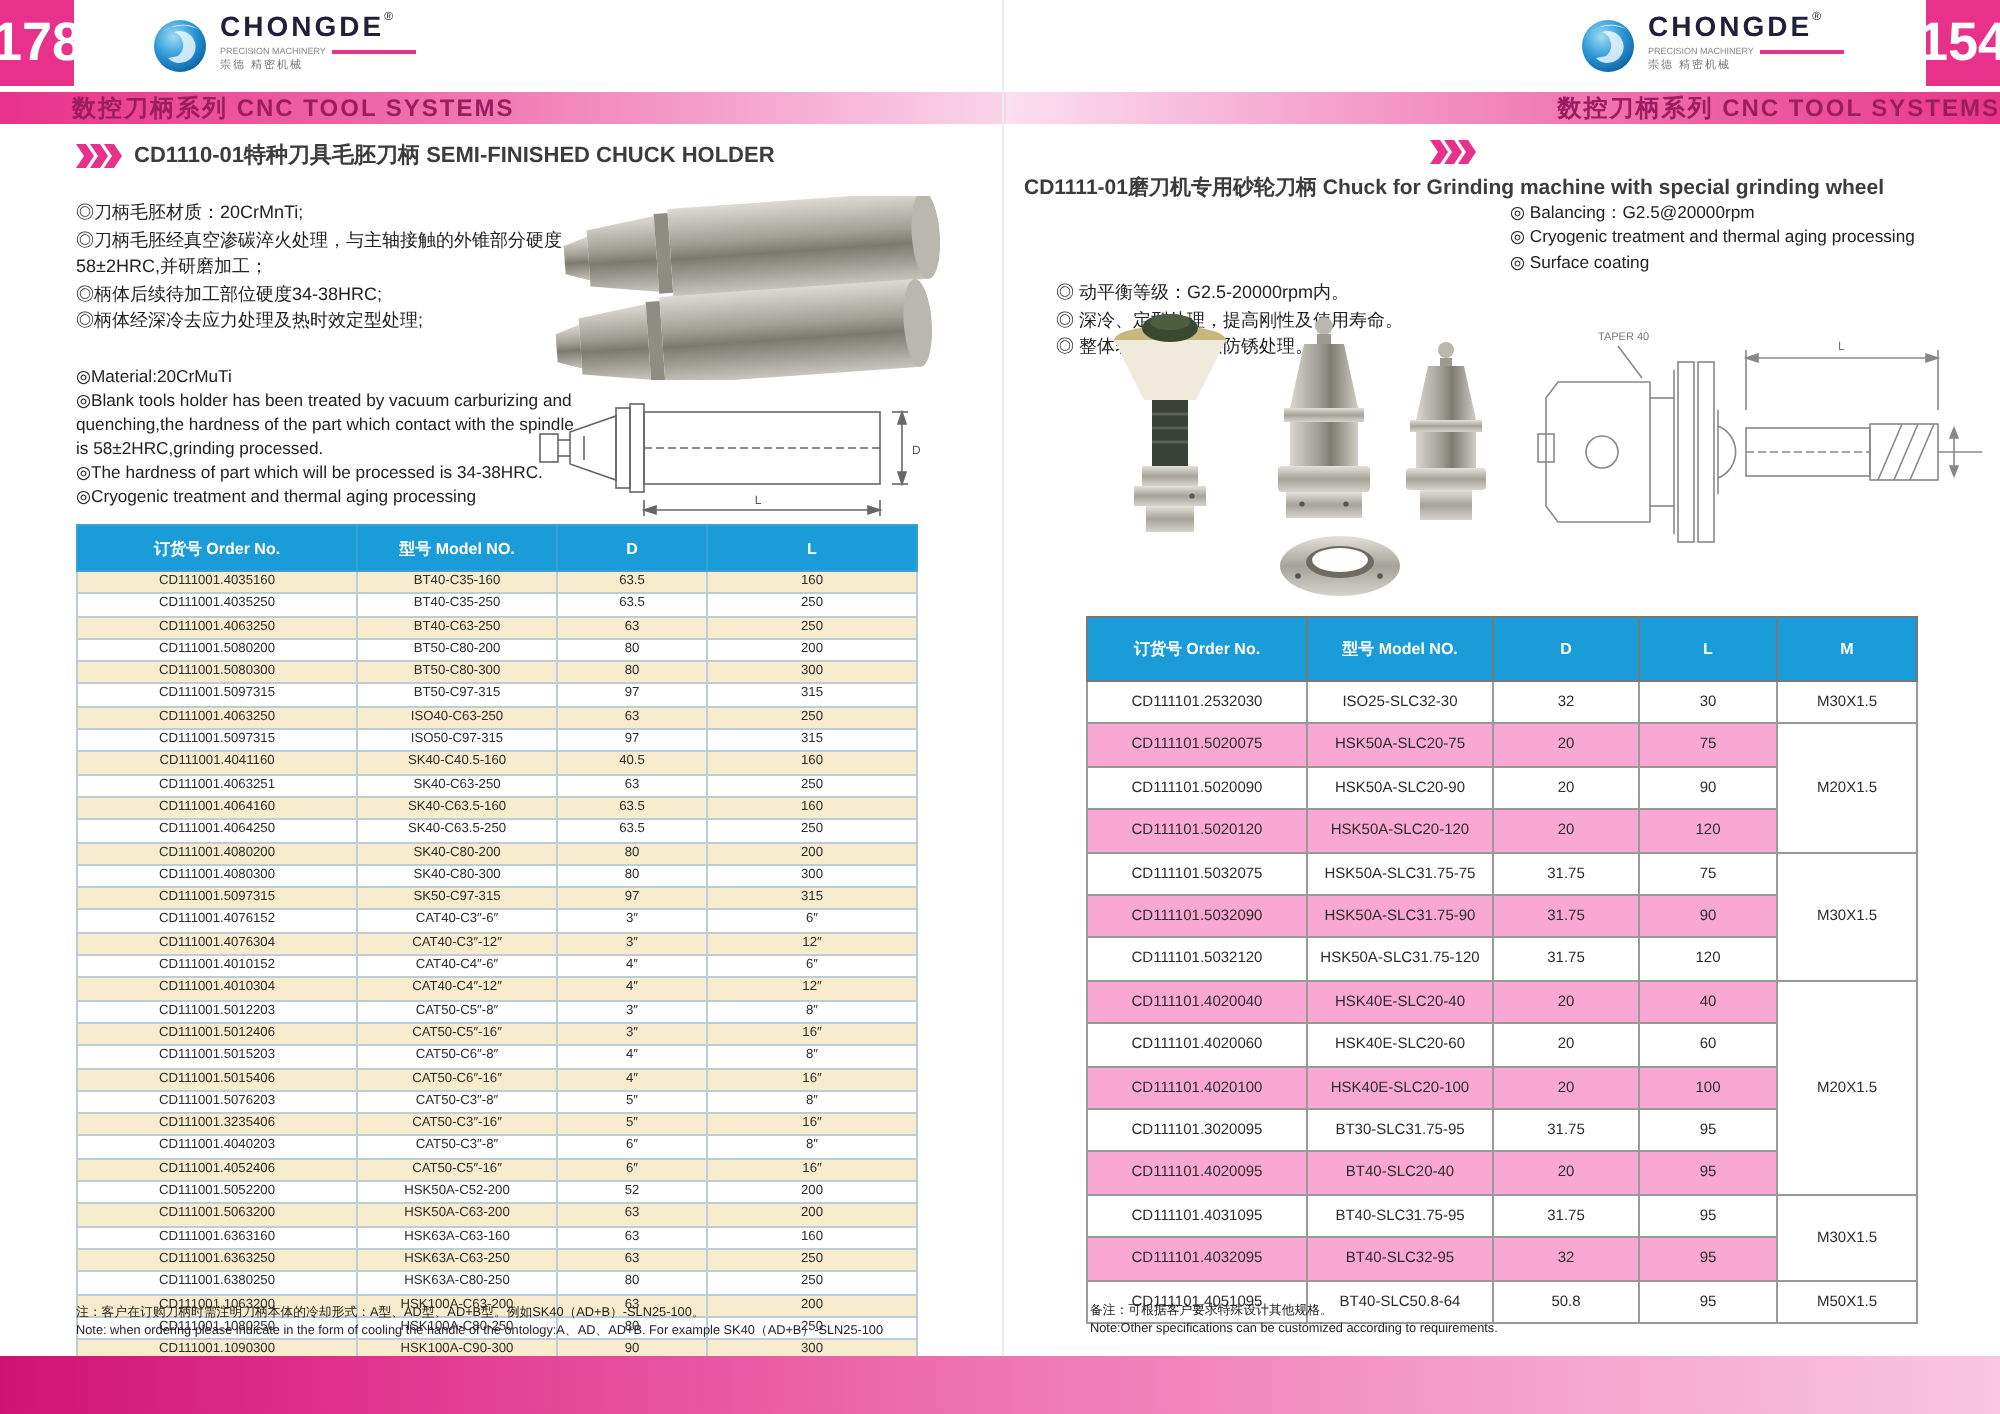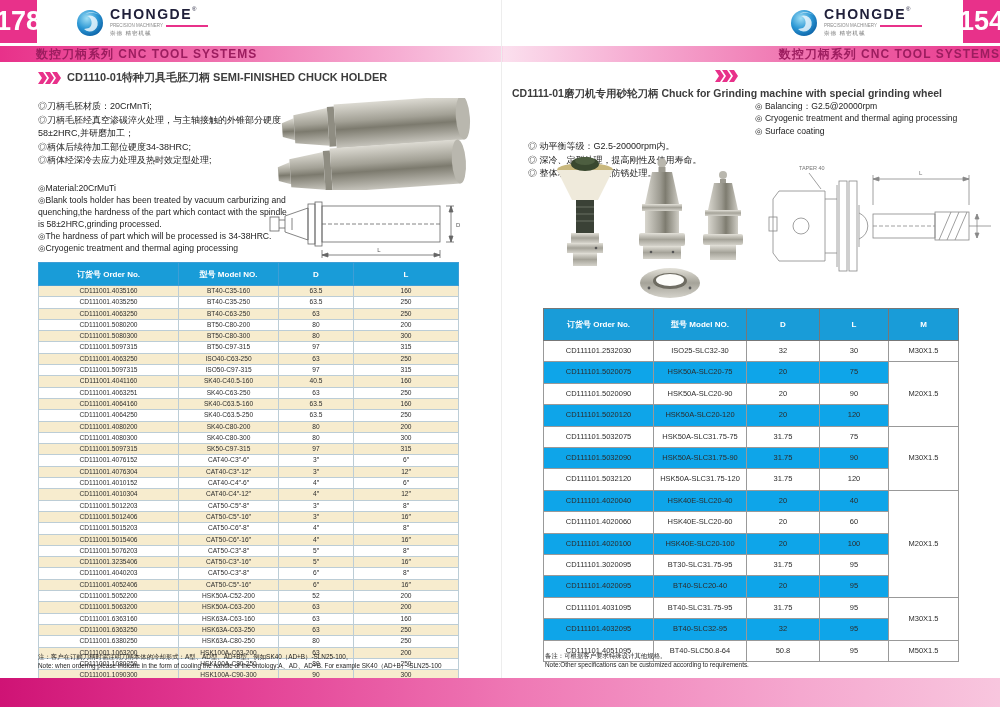--- a/index.html
+++ b/index.html
@@ -30,21 +30,21 @@
   table{border-collapse:collapse;table-layout:fixed;}
   th,td{text-align:center;overflow:hidden;white-space:nowrap;padding:0;}
   .tL{width:420px;border:1px solid #3e9ed6;font-size:6.6px;}
   .tL th{background:#199cd8;color:#fff;font-size:8px;font-weight:bold;height:22px;border:1px solid #3e9ed6;}
   .tL td{height:10.3px;line-height:10.3px;border:1px solid #bccdd6;color:#2c2c2c;}
   .tL tr.odd td{background:#f7ecce;}
   .tL tr.even td{background:#fff;}
   .tR{width:415px;border:1px solid #777;font-size:7.5px;}
   .tR th{background:#199cd8;color:#fff;font-size:8px;font-weight:bold;height:31px;border:1px solid #777;}
   .tR td{height:20.4px;line-height:20.4px;border:1px solid #999;color:#2c2c2c;}
-  .tR tr.odd td{background:#0ea5e9;}
+  .tR tr.odd td{background:#f9a8d4;}
   .tR tr.even td{background:#fff;}
   .tR td.mcell{background:#fff !important;}
   .notes{font-size:6.4px;line-height:1.45;color:#222;white-space:nowrap;}
   
   .bottombar{left:0;top:678px;width:1000px;height:29px;
      background:linear-gradient(90deg,#cf1375 0%,#e23b92 22%,#ef79b5 52%,#f5a8cf 80%,#f8c6de 100%);}
   .centerline{left:501px;top:0;width:1px;height:678px;background:#ededed;}
   .cnsmall{font-size:9px;color:#222;}
   .ensmall{font-size:8.6px;color:#222;}
 </style>

